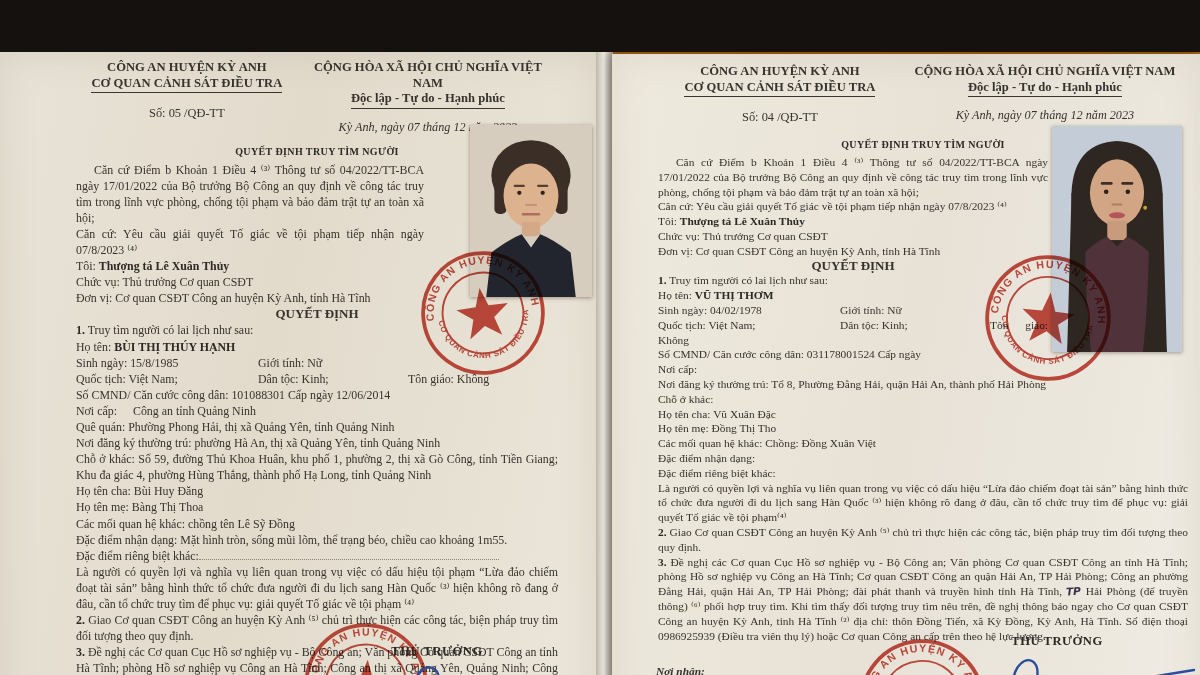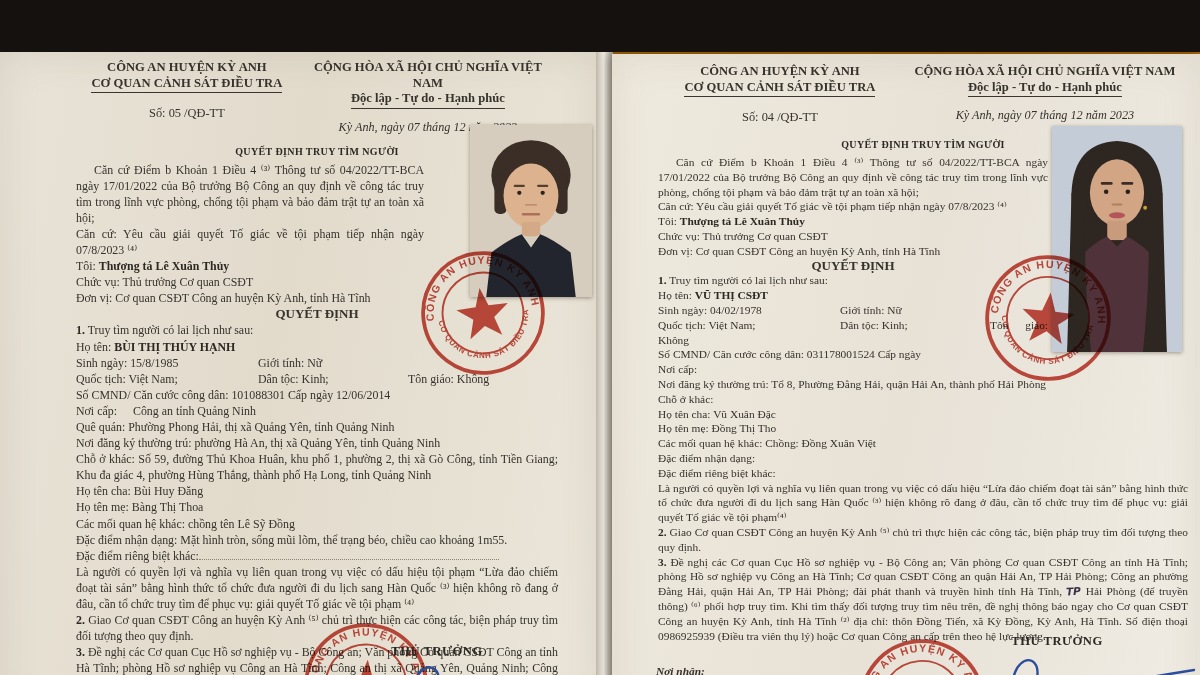--- a/index.html
+++ b/index.html
@@ -204,21 +204,21 @@
 
       <div class="body-r">
         <div class="spacer-r"></div>
         <p class="ind">Căn cứ Điểm b Khoản 1 Điều 4 ⁽³⁾ Thông tư số 04/2022/TT-BCA ngày 17/01/2022 của Bộ trưởng Bộ Công an quy định về công tác truy tìm trong lĩnh vực phòng, chống tội phạm và bảo đảm trật tự an toàn xã hội;</p>
         <p>Căn cứ: Yêu cầu giải quyết Tố giác về tội phạm tiếp nhận ngày 07/8/2023 ⁽⁴⁾</p>
         <p><span>Tôi:</span> <span class="b">Thượng tá Lê Xuân Thủy</span></p>
         <p>Chức vụ: Thủ trưởng Cơ quan CSĐT</p>
         <p>Đơn vị: Cơ quan CSĐT Công an huyện Kỳ Anh, tỉnh Hà Tĩnh</p>
         <p class="qd">QUYẾT ĐỊNH</p>
         <p><span class="b">1.</span> <span>Truy tìm người có lai lịch như sau:</span></p>
-        <p><span>Họ tên:</span> <span class="b">VŨ THỊ CSĐT</span></p>
+        <p><span>Họ tên:</span> <span class="b">VŨ THỊ THƠM</span></p>
         <p><span class="c1">Sinh ngày: 04/02/1978</span><span>Giới tính: Nữ</span></p>
         <p><span class="c1">Quốc tịch: Việt Nam;</span><span class="c2">Dân tộc: Kinh;</span><span>Tôn giáo: Không</span></p>
         <p>Số CMND/ Căn cước công dân: 031178001524 Cấp ngày</p>
         <p><span>Nơi cấp:</span><span class="vsp"></span></p>
         <p>Nơi đăng ký thường trú: Tổ 8, Phường Đằng Hải, quận Hải An, thành phố Hải Phòng</p>
         <p>Chỗ ở khác:</p>
         <p>Họ tên cha: Vũ Xuân Đặc</p>
         <p>Họ tên mẹ: Đồng Thị Tho</p>
         <p>Các mối quan hệ khác: Chồng: Đồng Xuân Việt</p>
         <p>Đặc điểm nhận dạng:</p>

